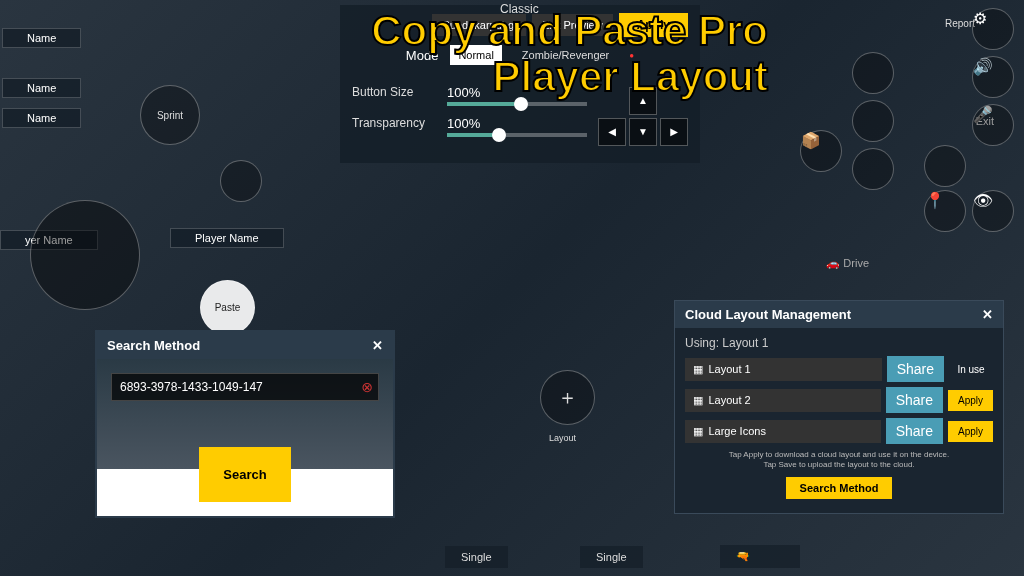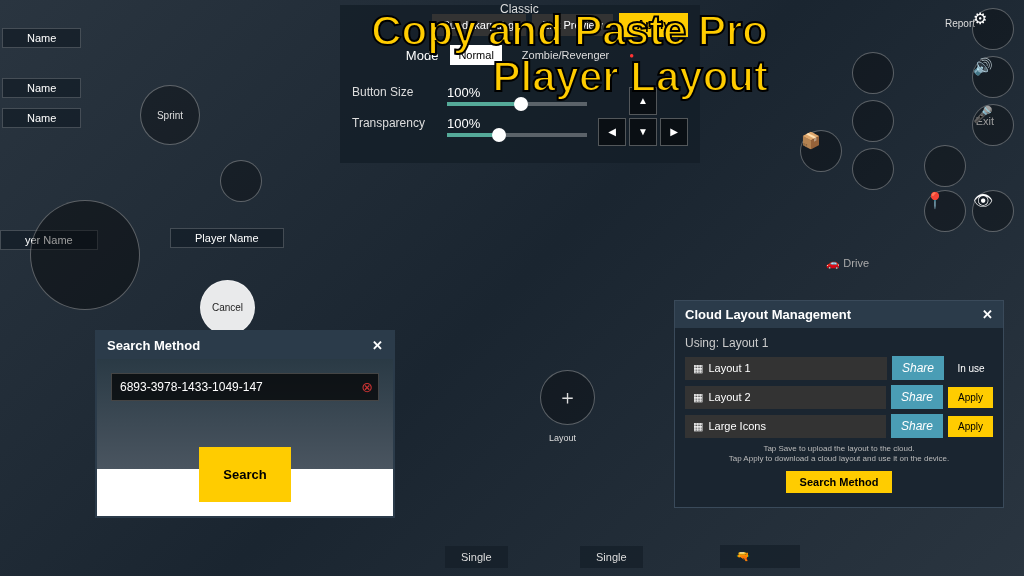--- a/index.html
+++ b/index.html
@@ -42,21 +42,21 @@
 .code-input { width: 100%; background: rgba(0,0,0,0.7); border: 1px solid #444; color: #fff; padding: 6px 24px 6px 8px; font-size: 12px; }
 .code-clear { position: absolute; right: 20px; top: 20px; color: #c33; font-size: 14px; }
 .search-btn { display: block; margin: 46px auto 0; background: #ffcc00; color: #000; padding: 20px 24px; font-size: 13px; font-weight: bold; border: none; }
 
 
 .cloud-popup { position: absolute; right: 20px; top: 300px; width: 330px; background: #2b3b4a; border: 1px solid #3a4a5a; z-index: 50; }
 .cloud-body { padding: 8px 10px; background: #1a2530; }
 .cloud-using { font-size: 12px; color: #ccc; margin-bottom: 6px; }
 .layout-row { display: flex; align-items: center; gap: 5px; margin-bottom: 5px; }
 .layout-name { flex: 1; background: #333; color: #fff; padding: 5px 8px; font-size: 11px; display: flex; align-items: center; gap: 5px; }
-.share-btn { background: #4a9db5; color: #fff; padding: 5px 10px; font-size: 12px; font-style: italic; }
+.share-btn { background: #4a9db5; color: #fff; padding: 5px 10px; font-size: 14px; }
 .apply-btn { background: #ffcc00; color: #000; padding: 5px 10px; font-size: 10px; min-width: 44px; text-align: center; }
 .inuse { color: #fff; padding: 5px 6px; font-size: 10px; min-width: 44px; text-align: center; }
 .cloud-note { font-size: 8px; color: #bbb; text-align: center; margin: 6px 0; line-height: 1.3; }
 .search-method-btn { display: block; margin: 4px auto 6px; background: #ffcc00; color: #000; padding: 5px 14px; font-size: 11px; font-weight: bold; border: none; }
 
 .single-tab { position: absolute; bottom: 8px; background: rgba(20,30,40,0.7); padding: 5px 16px; font-size: 11px; color: #ddd; }
 .drive-label { position: absolute; right: 155px; top: 245px; font-size: 11px; color: #aaa; margin-top: 12px; }
 .exit-label { position: absolute; right: 30px; top: 115px; font-size: 11px; color: #ddd; }
 .report-label { position: absolute; right: 49px; top: 18px; font-size: 10px; color: #ddd; }
 .classic-label { position: absolute; left: 500px; top: 2px; font-size: 12px; color: #ddd; z-index: 5;}
@@ -73,21 +73,21 @@
 <div class="name-tag" style="left:2px;top:78px">Name</div>
 <div class="name-tag" style="left:2px;top:108px">Name</div>
 <div class="name-tag" style="left:0px;top:230px">yer Name</div>
 <div class="name-tag" style="left:170px;top:228px">Player Name</div>
 
 <div class="bg-control sprint-btn">
     <span>Sprint</span>
   </div>
 <div class="bg-control" style="left:220px;top:160px;width:42px;height:42px"></div>
 <div class="bg-control cancel-btn">
-    <span>Cancel</span>
+    <span>Paste</span>
   </div>
 <div class="weapon-slot"></div>
 
 <div class="bg-control revive-btn">
   <div style="text-align:center">
     <div style="font-size:20px">＋</div>
     <div style="font-size:9px;margin-top:22px;position:absolute;left:8px">Layout</div>
   </div>
 </div>
 
@@ -178,22 +178,22 @@
       <div class="layout-name">▦ <span>Layout 2</span></div>
       <div class="share-btn">Share</div>
       <div class="apply-btn">Apply</div>
     </div>
     <div class="layout-row">
       <div class="layout-name">▦ <span>Large Icons</span></div>
       <div class="share-btn">Share</div>
       <div class="apply-btn">Apply</div>
     </div>
     <div class="cloud-note">
+      <div>Tap Apply to download a cloud layout and use it on the device.</div>
       <div>Tap Save to upload the layout to the cloud.</div>
-      <div>Tap Apply to download a cloud layout and use it on the device.</div>
     </div>
     <button class="search-method-btn">Search Method</button>
   </div>
 </div>
 
 <div class="single-tab" style="left:445px">Single</div>
 <div class="single-tab" style="left:580px">Single</div>
 <div class="single-tab" style="left:720px;width:80px">🔫</div>
 
 <div class="title-overlay">Copy and Paste Pro Player Layout</div>

